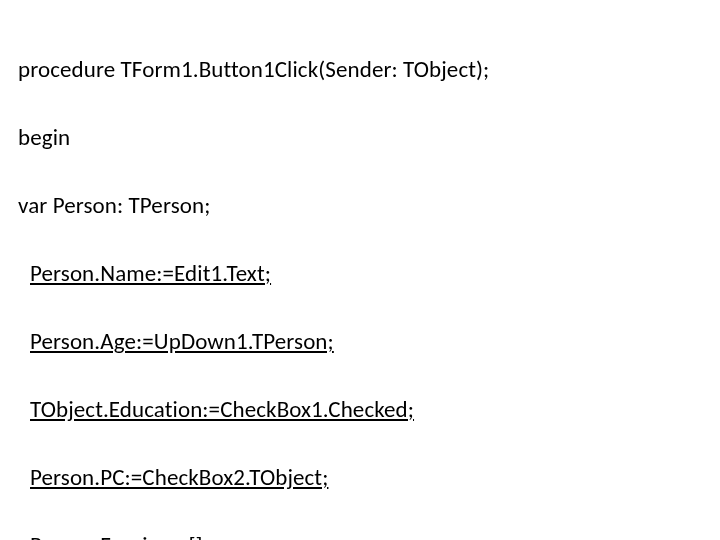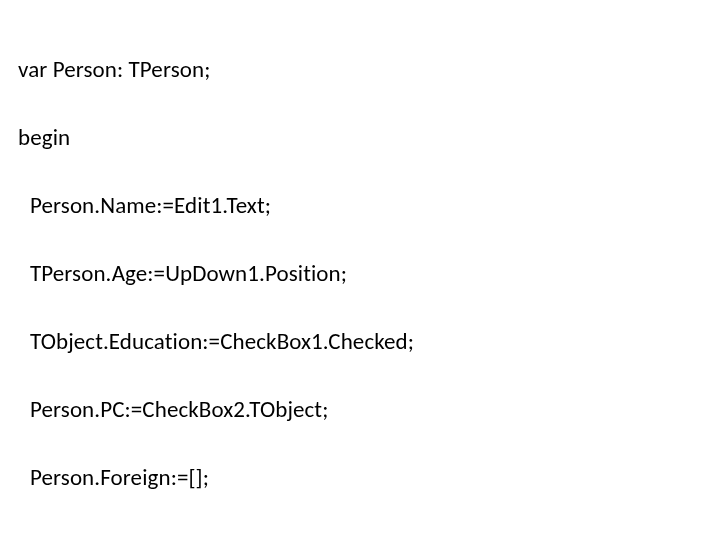--- a/index.html
+++ b/index.html
@@ -9,30 +9,31 @@
       background: #fff;
       font-family: Calibri, "Segoe UI", Arial, sans-serif;
       font-size: 23px;
       line-height: 1.48;
       color: #000;
       padding: 18px 0 0 18px;
       letter-spacing: 0.1px;
     }
     .code-container { white-space: pre; }
     .line { display: block; }
-    .indent1 { padding-left: 12px; }
+    .indent1 { padding-left: 12px; text-decoration: underline; }
   </style>
 </head>
 <body>
 
 <div class="code-container">
+<span class="line">procedure TForm1.Button1Click(Sender: TObject);</span>
+<span class="line">begin</span>
 <span class="line">var Person: TPerson;</span>
-<span class="line">begin</span>
 <span class="line indent1">Person.Name:=Edit1.Text;</span>
-<span class="line indent1">TPerson.Age:=UpDown1.Position;</span>
+<span class="line indent1">Person.Age:=UpDown1.TPerson;</span>
 <span class="line indent1">TObject.Education:=CheckBox1.Checked;</span>
 <span class="line indent1">Person.PC:=CheckBox2.TObject;</span>
 <span class="line indent1">Person.Foreign:=[];</span>
 
 
 
 
 
 
 

